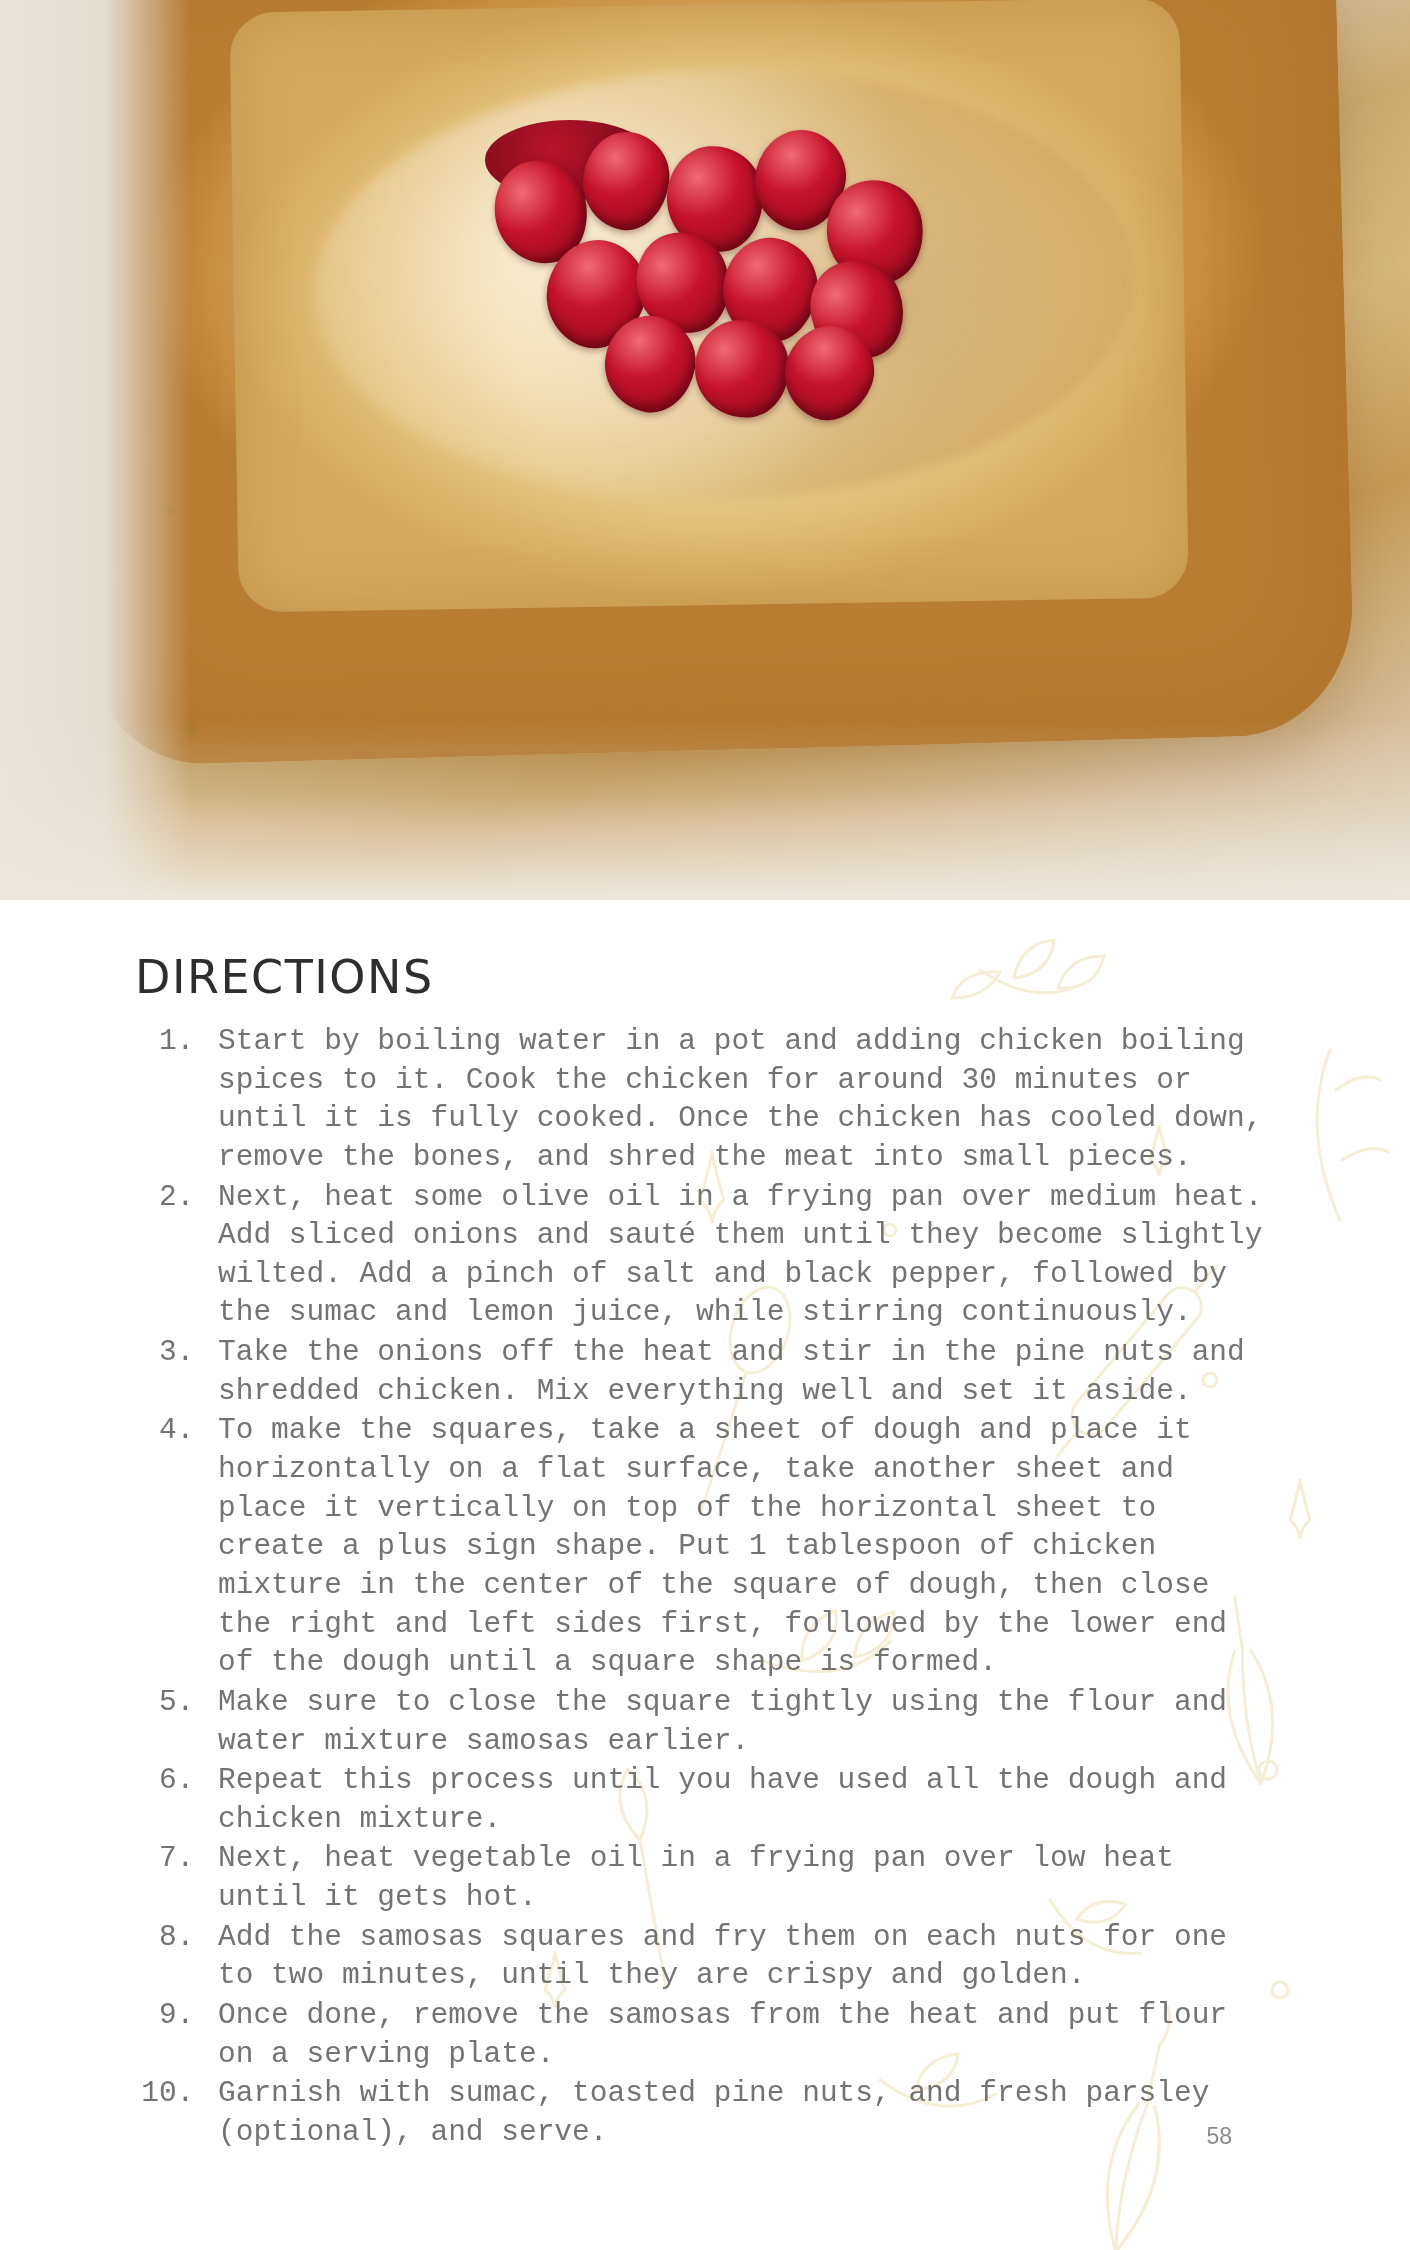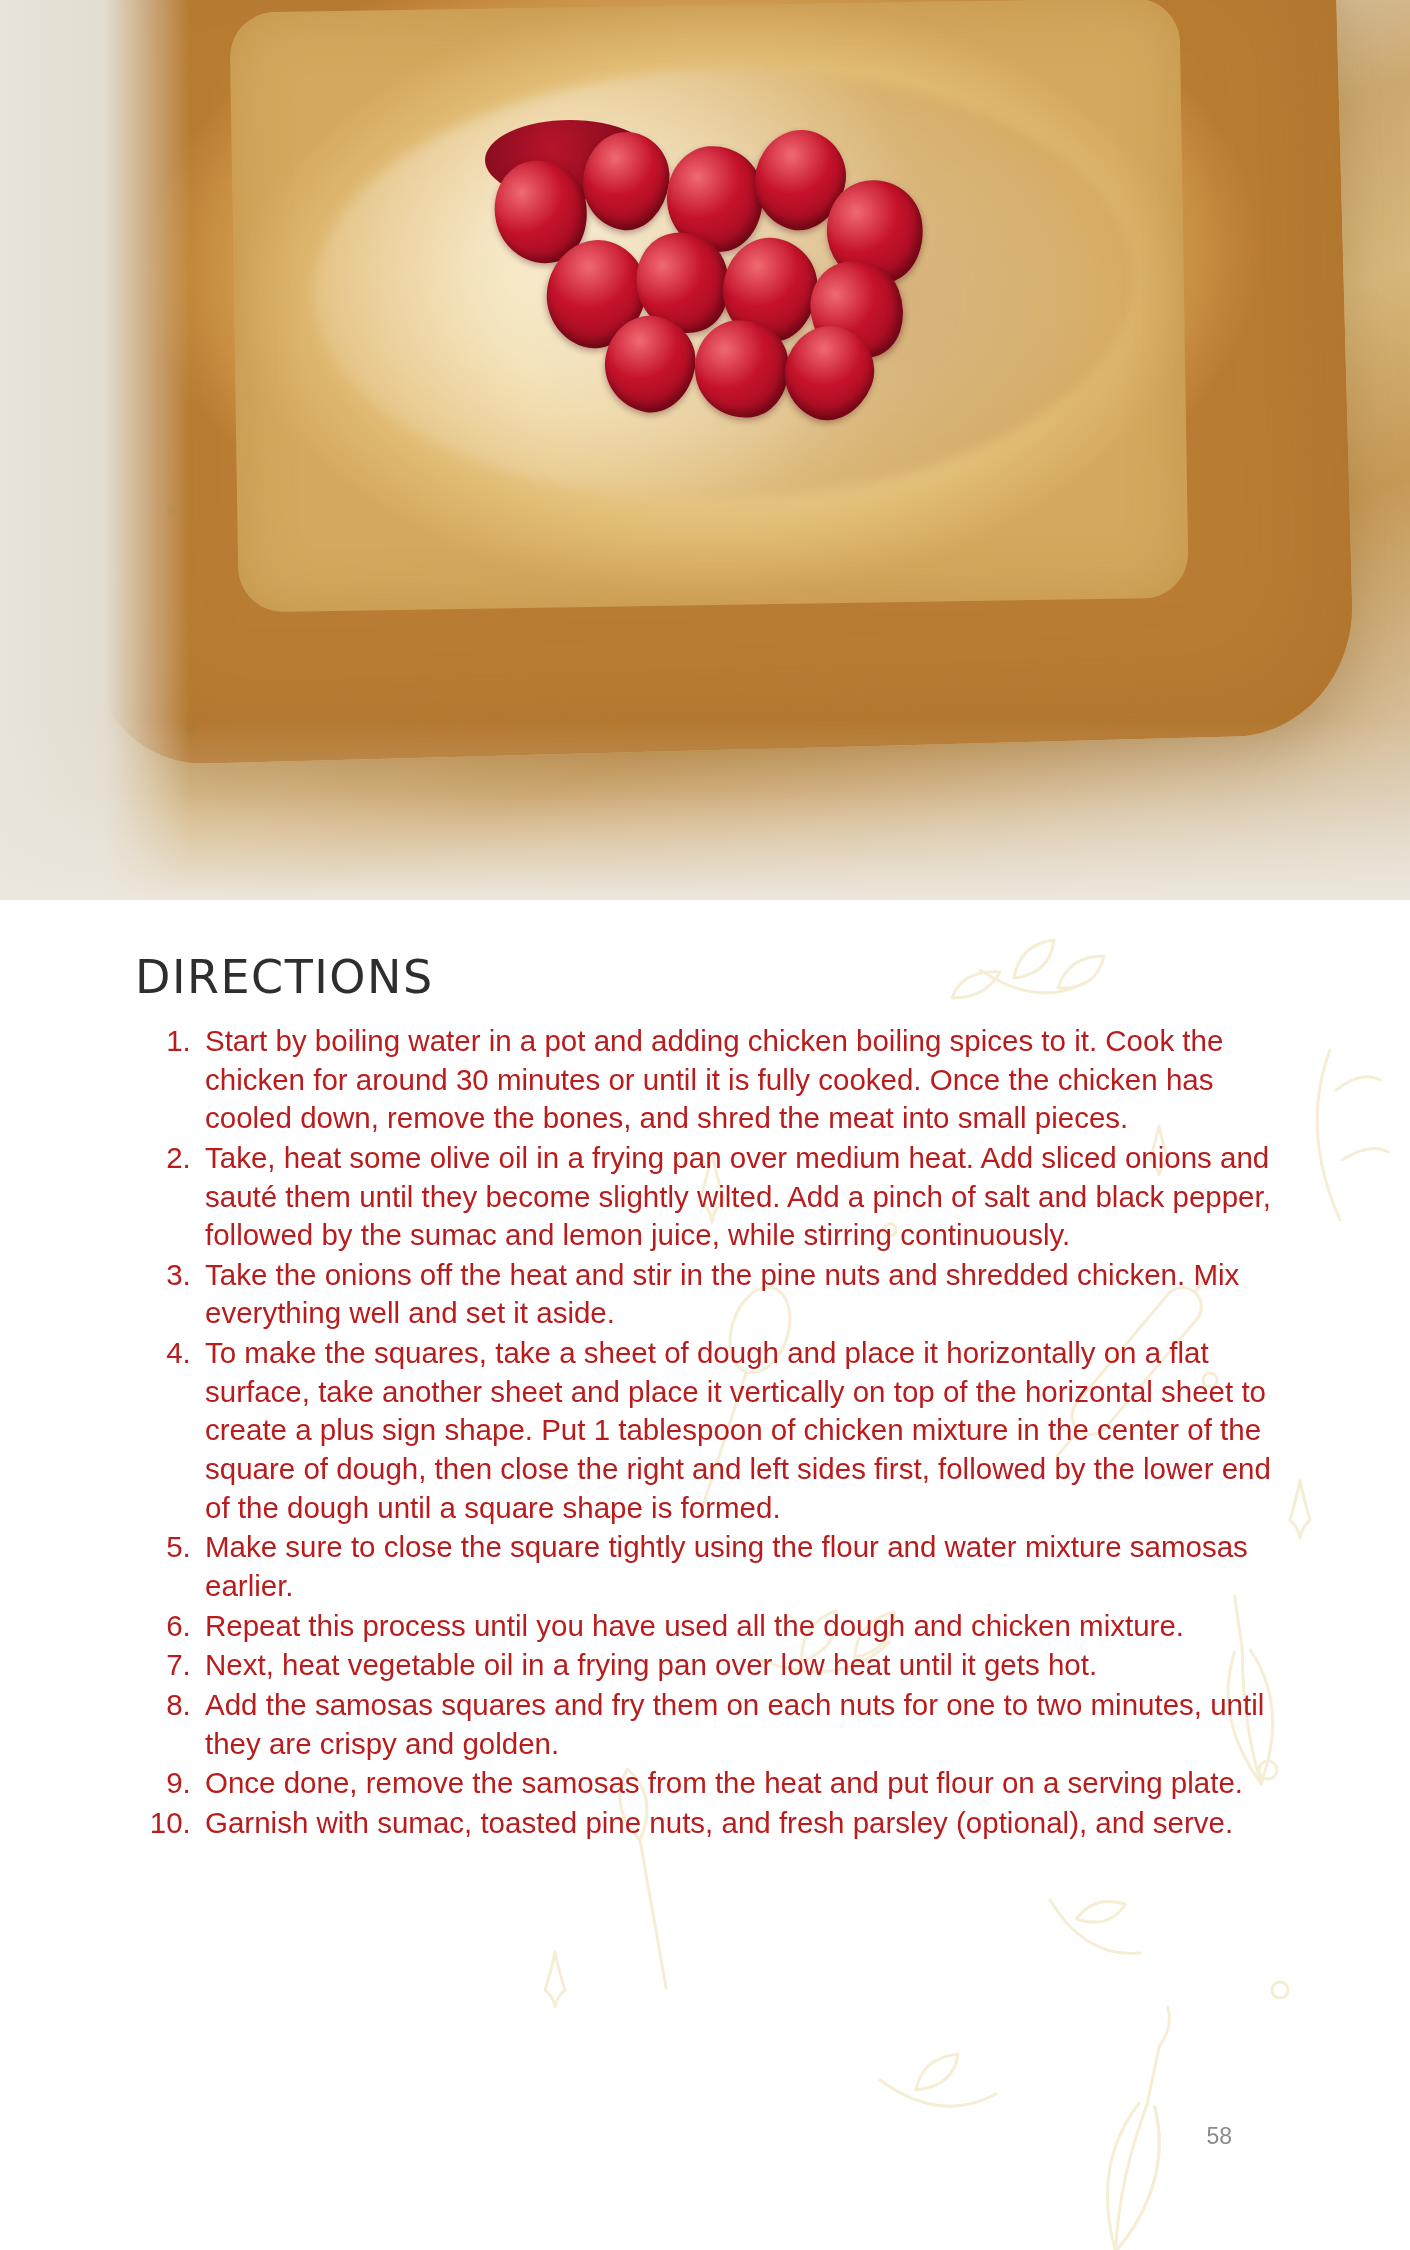--- a/index.html
+++ b/index.html
@@ -134,26 +134,26 @@
   }
   h1.section-title {
     font-family: "DejaVu Sans", sans-serif;
     font-weight: 400;
     font-size: 46px;
     letter-spacing: 1.5px;
     color: #2e2e2e;
     margin: 0 0 18px 0;
   }
   ol.directions {
-    margin: 4px;
+    margin: 17px;
     padding-left: 60px;
-    color: #b91c1c;
+    color: #737373;
     font-size: 29.5px;
     line-height: 1.31;
-    font-family: Liberation Sans, sans-serif;
+    font-family: Liberation Mono, monospace;
   }
   ol.directions li {
     margin-bottom: 1px;
     padding-left: 6px;
   }
   ol.directions li::marker {
     font-size: 29.5px;
   }
 </style>
 </head>
@@ -256,21 +256,21 @@
         <path d="M6,40 q26,-20 44,-10"></path>
         <path d="M12,110 q28,-18 46,-8"></path>
       </g>
     </g>
   </svg>
 
   <div class="doc-body">
     <h1 class="section-title">DIRECTIONS</h1>
     <ol class="directions">
       <li>Start by boiling water in a pot and adding chicken boiling spices to it. Cook the chicken for around 30 minutes or until it is fully cooked. Once the chicken has cooled down, remove the bones, and shred the meat into small pieces.</li>
-      <li>Take, heat some olive oil in a frying pan over medium heat. Add sliced onions and sauté them until they become slightly wilted. Add a pinch of salt and black pepper, followed by the sumac and lemon juice, while stirring continuously.</li>
+      <li>Next, heat some olive oil in a frying pan over medium heat. Add sliced onions and sauté them until they become slightly wilted. Add a pinch of salt and black pepper, followed by the sumac and lemon juice, while stirring continuously.</li>
       <li>Take the onions off the heat and stir in the pine nuts and shredded chicken. Mix everything well and set it aside.</li>
       <li>To make the squares, take a sheet of dough and place it horizontally on a flat surface, take another sheet and place it vertically on top of the horizontal sheet to create a plus sign shape. Put 1 tablespoon of chicken mixture in the center of the square of dough, then close the right and left sides first, followed by the lower end of the dough until a square shape is formed.</li>
       <li>Make sure to close the square tightly using the flour and water mixture samosas earlier.</li>
       <li>Repeat this process until you have used all the dough and chicken mixture.</li>
       <li>Next, heat vegetable oil in a frying pan over low heat until it gets hot.</li>
       <li>Add the samosas squares and fry them on each nuts for one to two minutes, until they are crispy and golden.</li>
       <li>Once done, remove the samosas from the heat and put flour on a serving plate.</li>
       <li>Garnish with sumac, toasted pine nuts, and fresh parsley (optional), and serve.</li>
     </ol>
   </div>

